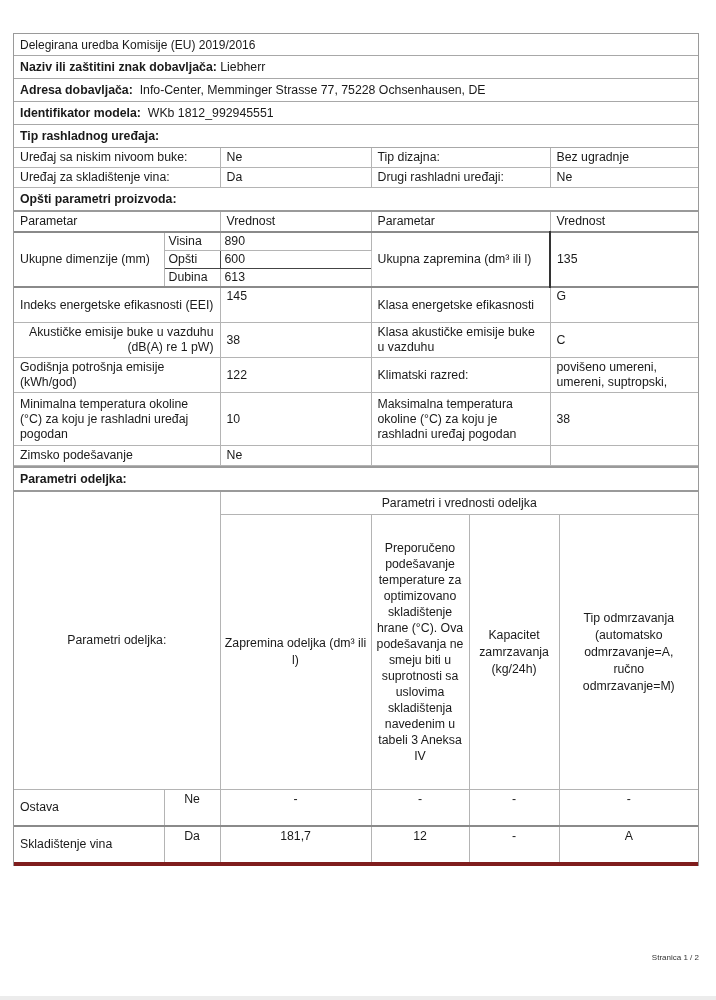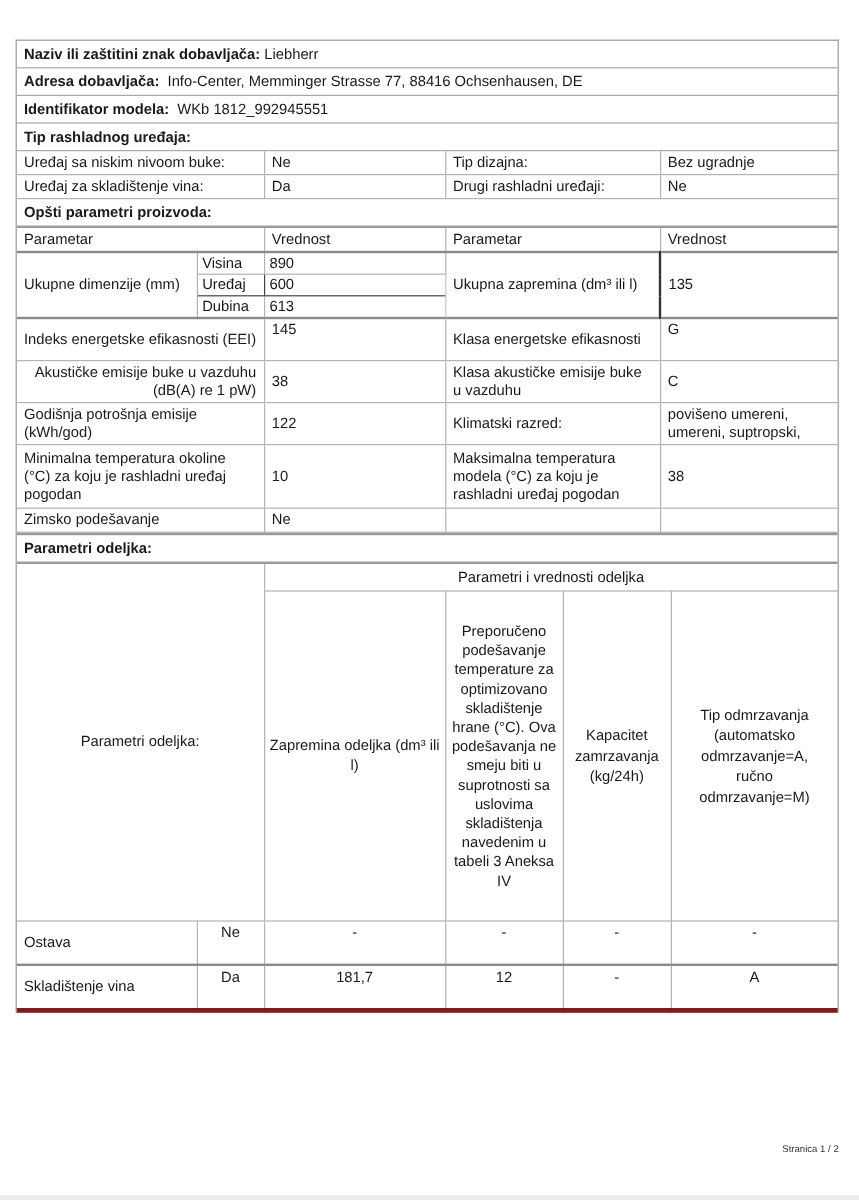--- a/index.html
+++ b/index.html
@@ -29,25 +29,28 @@
     .t4 td { line-height: 17px; }
     .hdr-tall td { padding: 2px 3px; }
     .footer { position: absolute; right: 17px; top: 953px; font-size: 8px; color: #333; }
     .bottom-bar { position: absolute; left: 0; right: 0; top: 996px; height: 4px; background: #ececec; }
     .thick-top td { border-top: 2px solid #8a8a8a; }
   </style>
 </head>
 <body>
 
 <div class="page">
+  <div class="row sub-row">
+    <span>Delegirana uredba Komisije (EU) 2019/2016</span>
+  </div>
   <div class="row line-row">
     <b>Naziv ili zaštitini znak dobavljača:</b>&nbsp;<span>Liebherr</span>
   </div>
   <div class="row line-row">
-    <b>Adresa dobavljača:</b>&nbsp;&nbsp;<span>Info-Center, Memminger Strasse 77, 88416 Ochsenhausen, DE</span>
+    <b>Adresa dobavljača:</b>&nbsp;&nbsp;<span>Info-Center, Memminger Strasse 77, 75228 Ochsenhausen, DE</span>
   </div>
   <div class="row line-row">
     <b>Identifikator  modela:</b>&nbsp;&nbsp;<span>WKb 1812_992945551</span>
   </div>
   <div class="row line-row">
     <b>Tip rashladnog uređaja:</b>
   </div>
 
   <table class="t1">
     <colgroup>
@@ -92,21 +95,21 @@
       <td style="border-top:none;">Vrednost</td>
     </tr>
     <tr style="border-top:2px solid #8a8a8a;">
       <td rowspan="3">Ukupne dimenzije (mm)</td>
       <td style="padding:0 4px; height:17px;">Visina</td>
       <td style="padding:0 4px;">890</td>
       <td rowspan="3">Ukupna zapremina (dm³ ili l)</td>
       <td rowspan="3" style="border-left:2px solid #333;">135</td>
     </tr>
     <tr>
-      <td style="padding:0 4px; height:17px; border:1px solid #444;">Uređaj</td>
+      <td style="padding:0 4px; height:17px; border:1px solid #444;">Opšti</td>
       <td style="padding:0 4px; border:1px solid #444;">600</td>
     </tr>
     <tr>
       <td style="padding:0 4px; height:17px;">Dubina</td>
       <td style="padding:0 4px;">613</td>
     </tr>
     <tr class="thick-top">
       <td colspan="2" style="height:32px;">Indeks energetske efikasnosti (EEI)</td>
       <td class="top">145</td>
       <td>Klasa energetske efikasnosti</td>
@@ -120,21 +123,21 @@
     </tr>
     <tr>
       <td colspan="2" style="height:32px;">Godišnja potrošnja emisije (kWh/god)</td>
       <td>122</td>
       <td>Klimatski razred:</td>
       <td>povišeno umereni, umereni, suptropski,</td>
     </tr>
     <tr>
       <td colspan="2" style="height:50px;">Minimalna temperatura okoline (°C) za koju je rashladni uređaj pogodan</td>
       <td>10</td>
-      <td>Maksimalna temperatura modela (°C) za koju je rashladni uređaj pogodan</td>
+      <td>Maksimalna temperatura okoline (°C) za koju je rashladni uređaj pogodan</td>
       <td>38</td>
     </tr>
     <tr>
       <td colspan="2" style="height:17px;">Zimsko podešavanje</td>
       <td>Ne</td>
       <td></td>
       <td style="border-left:none;"></td>
     </tr>
   </tbody>
     </table>

